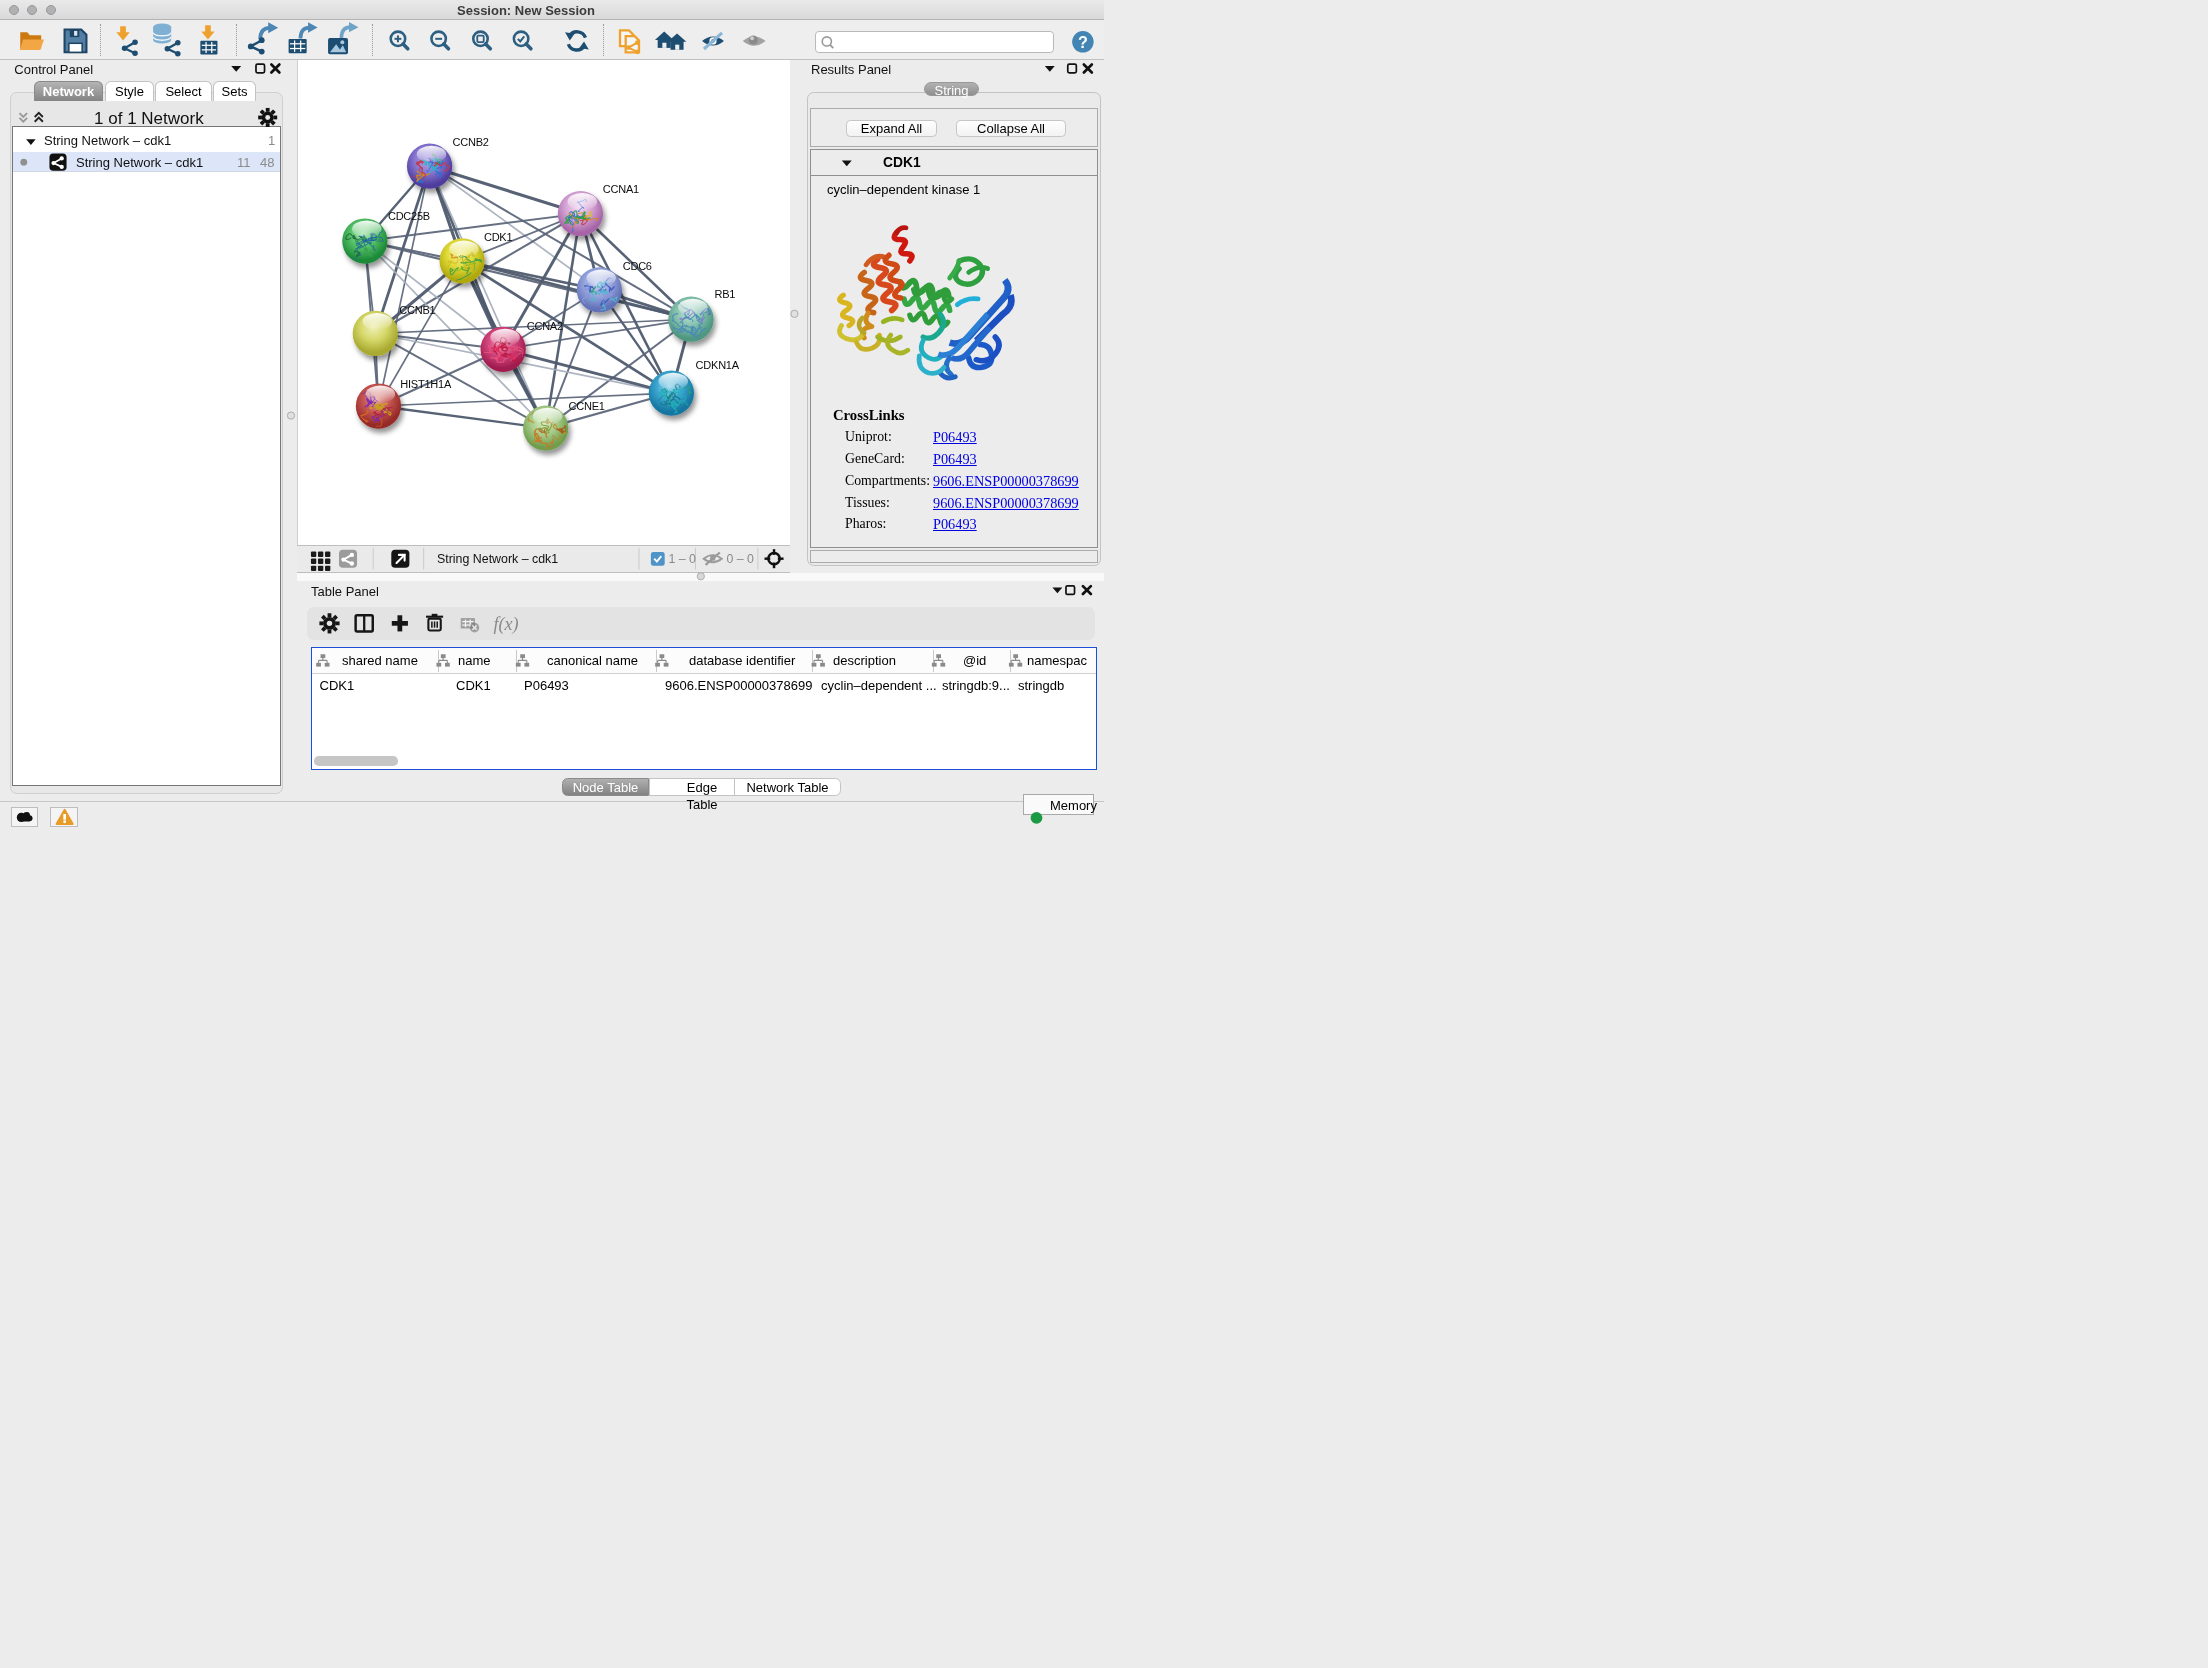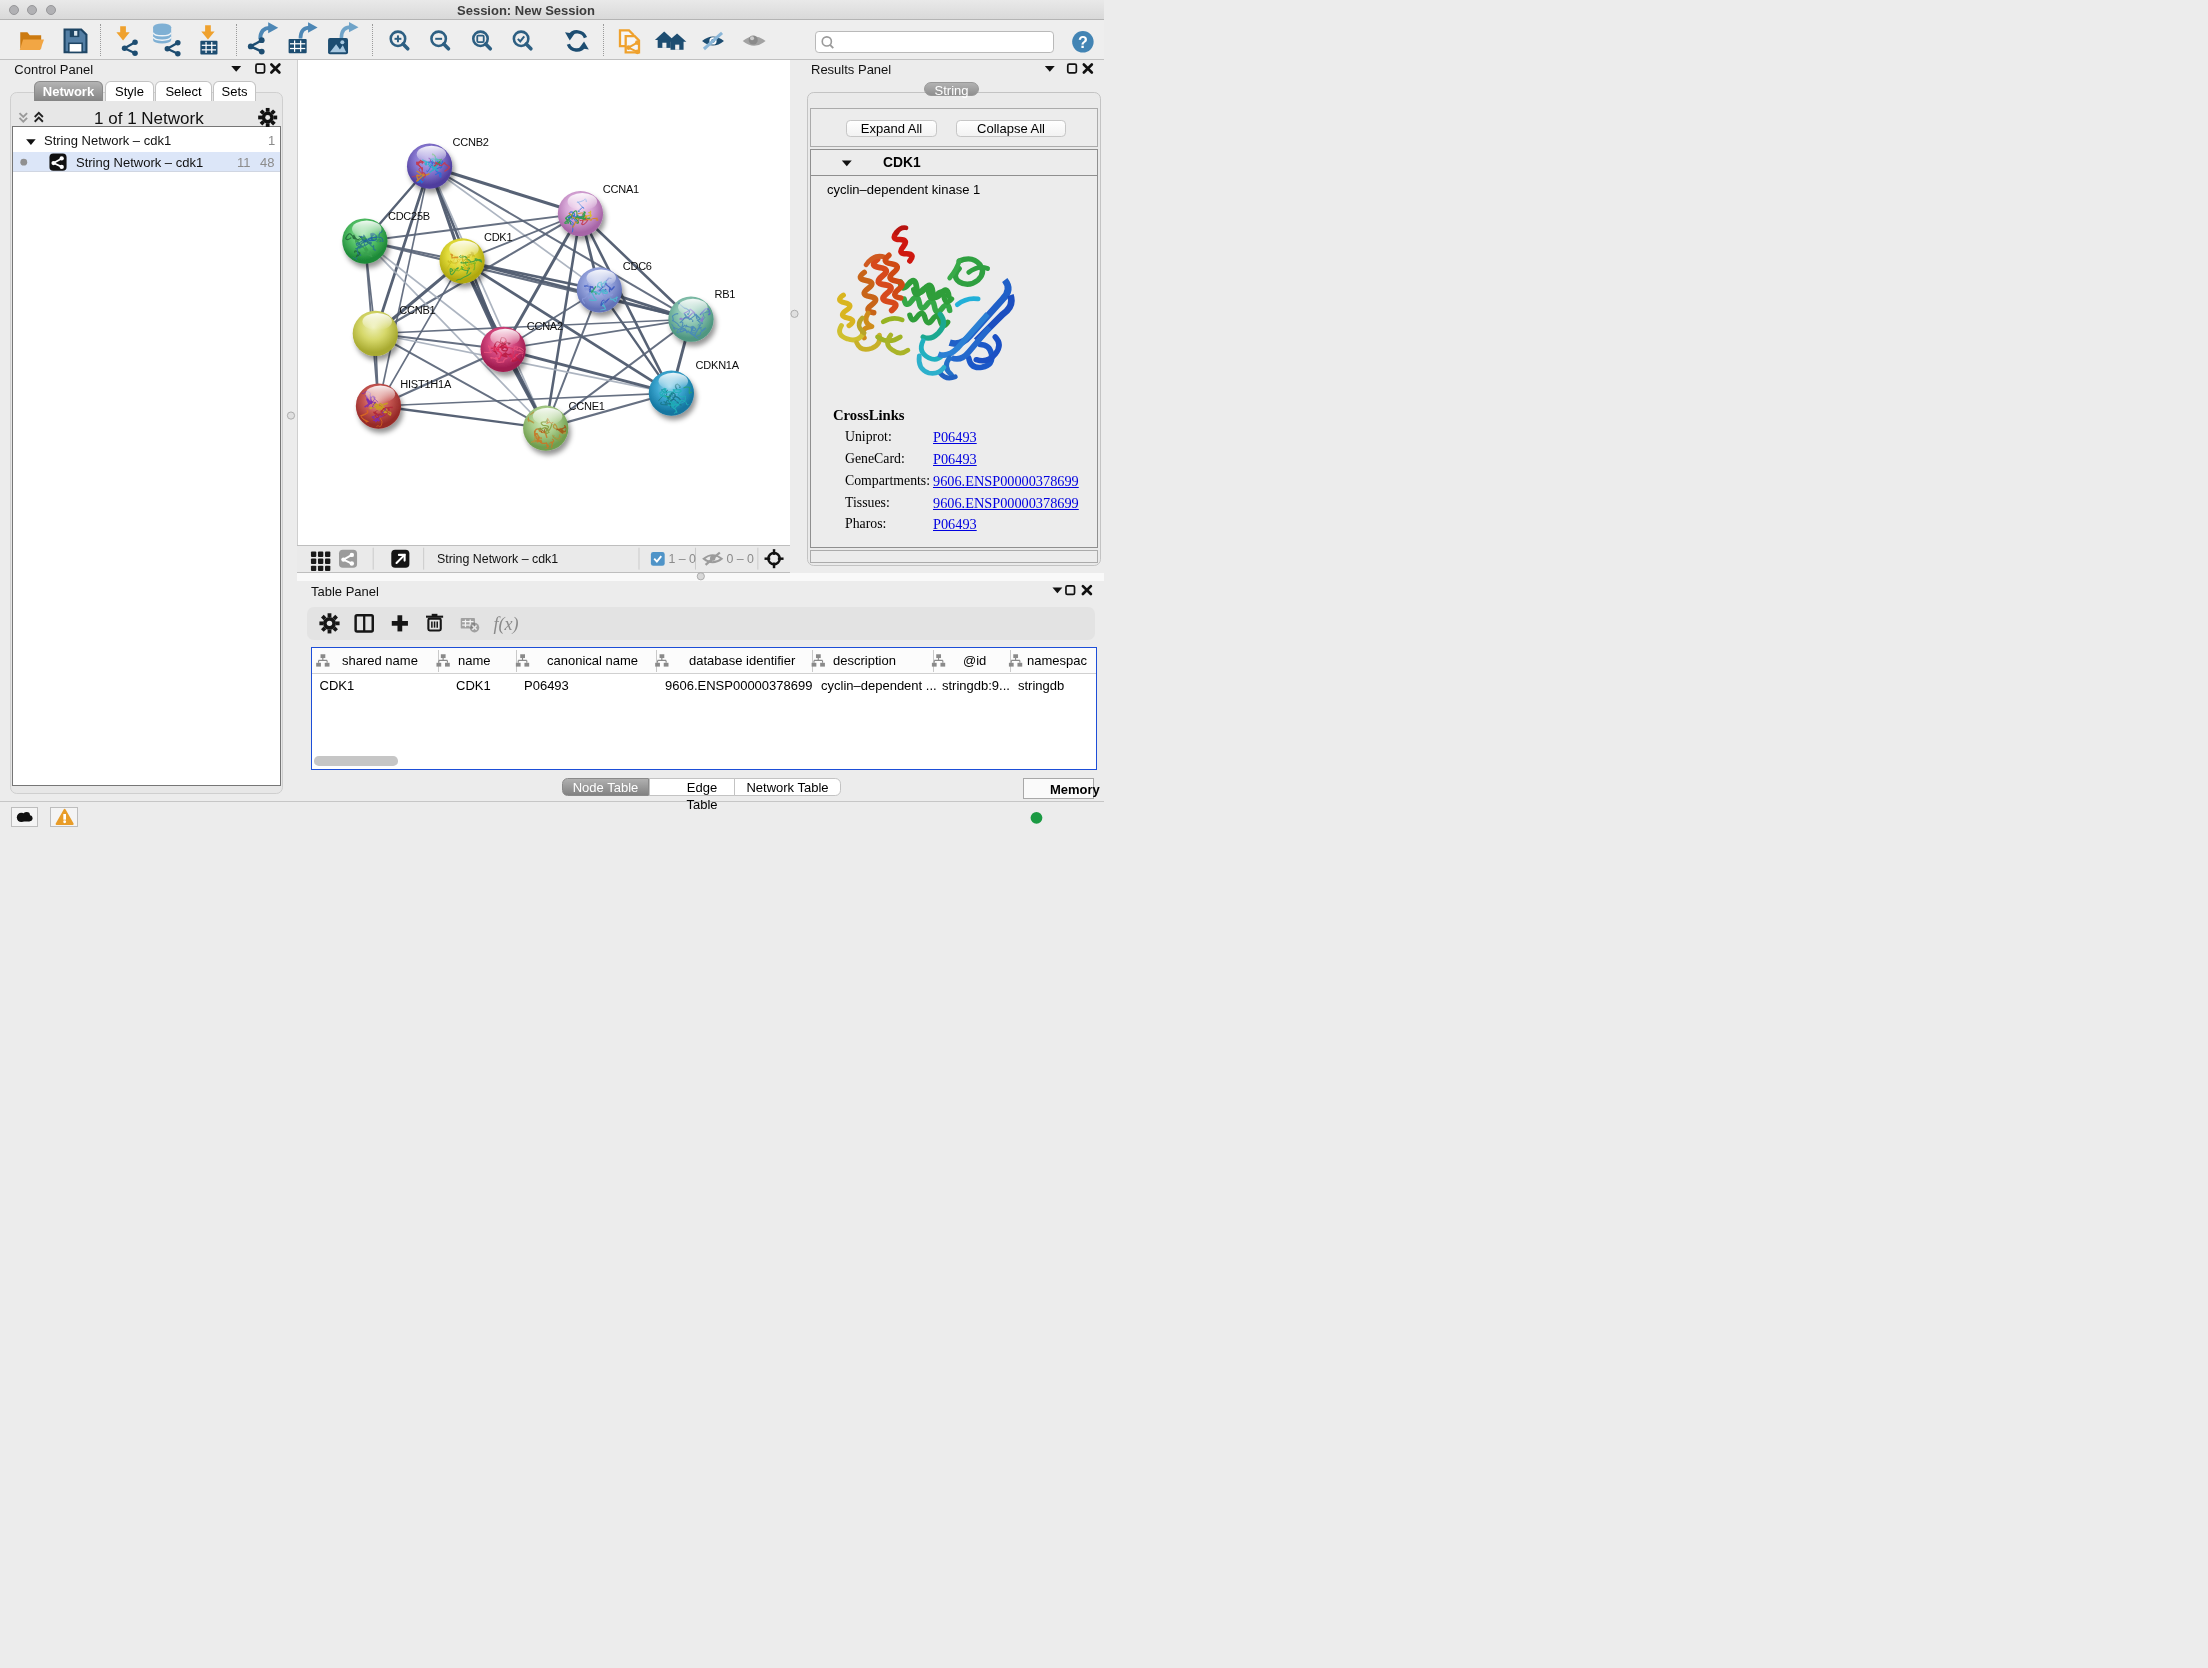--- a/index.html
+++ b/index.html
@@ -49,21 +49,21 @@
 #tp-hdr { left:0; top:0; width:784px; height:26px; background:#fcfcfc; border-bottom:1px solid #d0d0d0; }
 .th { top:4.8px; font-size:13px; color:#000; position:absolute; }
 .td { top:3.8px; font-size:13px; color:#000; position:absolute; }
 .colsep { top:1.9px; width:0; height:22px; border-left:1px solid #c9c9c9; position:absolute; }
 #tp-scroll { left:314px; top:756px; width:84px; height:9.5px; background:#c6c6c6; border-radius:4.8px; }
 .bt-tab { z-index:5; top:778px; height:18px; font-size:13px; text-align:center; line-height:17px; background:#fff; border:1px solid #c3c3c3; color:#000; }
 .bt-tab.sel { background:linear-gradient(#b0b0b0,#828282); color:#fff; border-color:#8a8a8a; }
 
 #statusbar { left:0; top:801px; width:1104px; height:33px; border-top:1px solid #c6c6c6; background:#ececec; }
 .st-btn { top:807px; width:27.6px; height:20px; background:#f4f4f4; border:1px solid #bdbdbd; }
-#memory { left:1023px; top:778px; width:71px; height:21.4px; background:#fafafa; border:1px solid #a8a8a8; font-size:13px;font-weight:bold; }
+#memory { left:1023px; top:794px; width:71px; height:21.4px; background:#fafafa; border:1px solid #a8a8a8; font-size:13px; }
 </style>
 </head>
 <body>
 
 <div id="titlebar" class="abs"></div>
 <div class="abs tl" style="left:9.2px;"></div>
 <div class="abs tl" style="left:27px;"></div>
 <div class="abs tl" style="left:46px;"></div>
 <div id="title" class="abs">Session: New Session</div>
 

